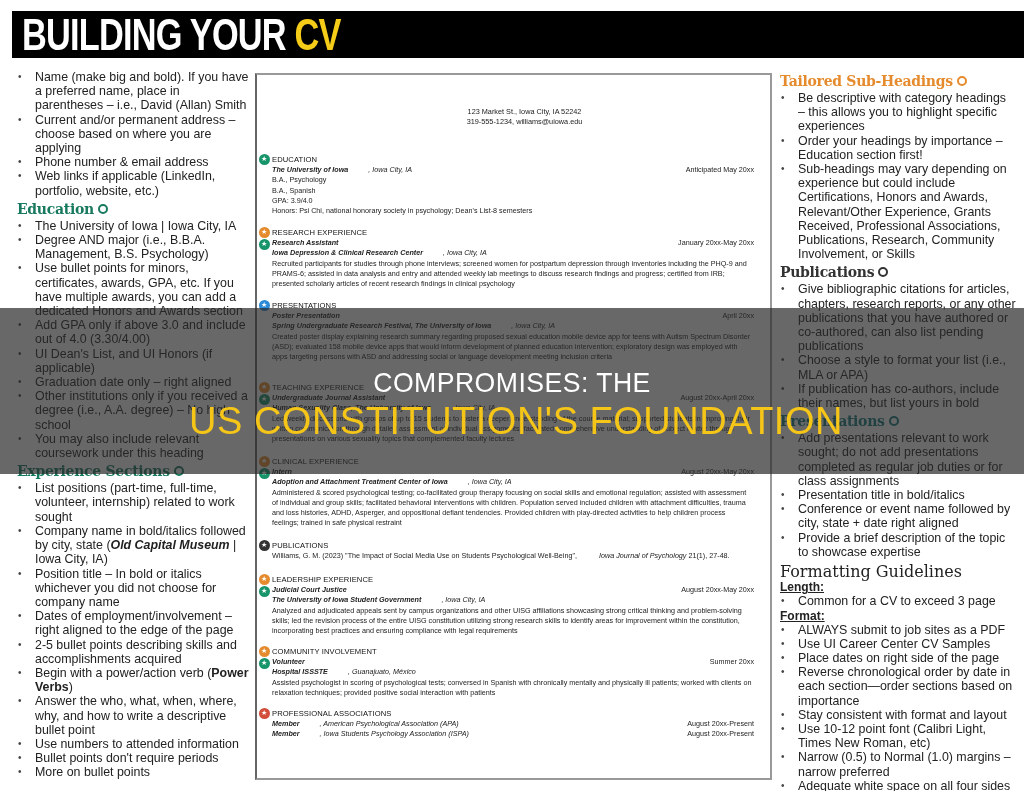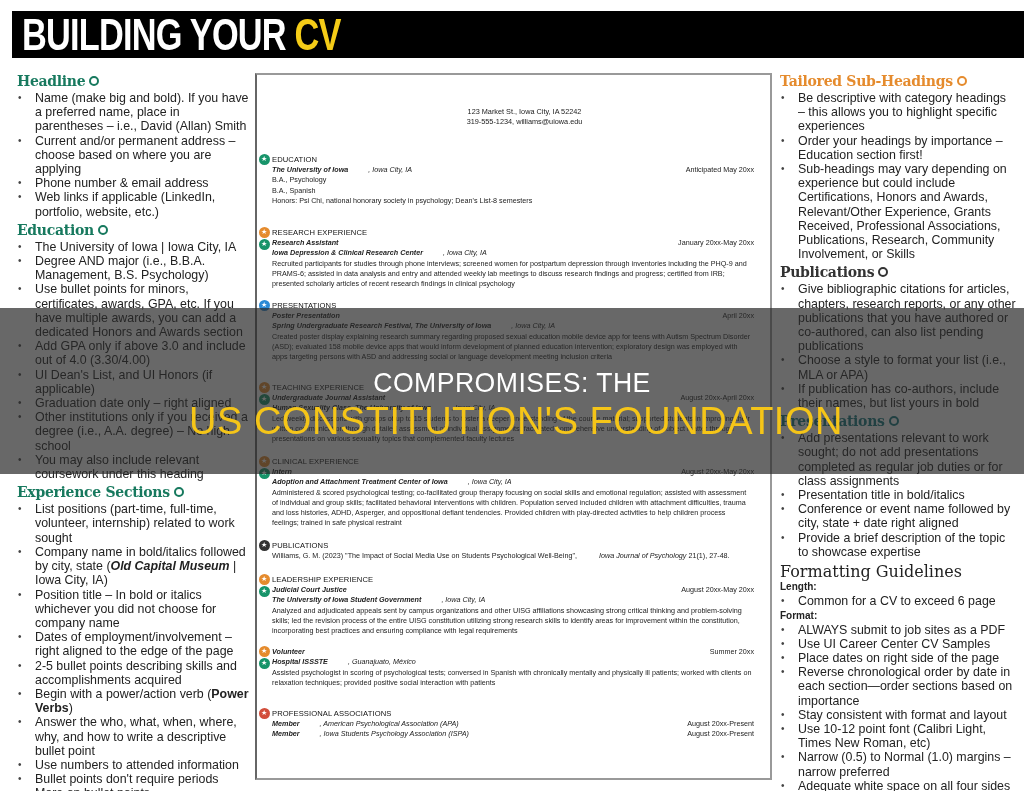--- a/index.html
+++ b/index.html
@@ -18,21 +18,21 @@
   .sec-h .dot { display: inline-block; width: 10px; height: 10px; border-radius: 50%; border: 2.5px solid currentColor; margin-left: 4px; vertical-align: 0px; position: relative; }
   .sec-h .dot::after { content: ""; position: absolute; left: 1px; top: 1px; width: 3px; height: 3px; background: #fff; }
   .green { color: #17795e; }
   .orange { color: #e58b2d; }
   .dark { color: #333; }
   .teal { color: #127a80; }
 
   ul.bl { list-style: none; }
   ul.bl li { position: relative; padding-left: 18px; }
   ul.bl li::before { content: "•"; position: absolute; left: 1px; top: 0; font-size: 10px; color: #444; }
-  .sub-l { font-weight: bold; font-size: 10px; line-height: 14px; }
+  .sub-l { font-weight: bold; font-size: 12px; line-height: 14px; text-decoration: underline; }
   .fmt-h { font-family: "DejaVu Serif", serif; font-weight: normal; font-size: 16px; color: #222; margin-top: 6px; margin-bottom: 1px; }
 
   .doc { position: absolute; left: 255px; top: 73px; width: 517px; height: 707px; border-left: 2px solid #666; border-top: 2px solid #999; border-right: 2px solid #999; border-bottom: 2px solid #999; background: #fff; }
   .doc-in { position: absolute; left: 0; top: 0; width: 100%; height: 100%; font-size: 7.2px; line-height: 10.3px; color: #222; }
   .doc-header { position: absolute; left: 0; top: 32px; width: 100%; text-align: center; }
   .doc-name { font-size: 12.5px; font-weight: bold; line-height: 14px; color: #111; }
   .doc-name .badge { display: inline-block; width: 10px; height: 10px; border-radius: 50%; background: #1f73b7; vertical-align: -1px; margin-right: 6px; position: relative; }
   .doc-name .badge::after { content: "★"; position: absolute; left: 1.5px; top: -2px; font-size: 7px; color: #fff; }
   .doc-contact { font-size: 7.3px; line-height: 10px; padding-left: 22px; }
 
@@ -54,21 +54,20 @@
   .ov-line2 { position: absolute; left: 0; top: 400px; width: 1024px; text-align: center; font-family: "Liberation Sans", sans-serif; font-size: 38px; color: #f5c518; letter-spacing: 0.5px; padding-left: 8px; }
 </style>
 </head>
 <body>
 
 <div class="banner">
   <div class="banner-title"><span>BUILDING YOUR </span><span class="accent">CV</span></div>
 </div>
 
 <div class="col col-left">
-  <div class="sec-h green"><span>Headline</span><span class="dot"></span></div>
   <ul class="bl">
     <li>Name (make big and bold). If you have a preferred name, place in parentheses – i.e., David (Allan) Smith</li>
     <li>Current and/or permanent address – choose based on where you are applying</li>
     <li>Phone number &amp; email address</li>
     <li>Web links if applicable (LinkedIn, portfolio, website, etc.)</li>
   </ul>
 
   <div class="sec-h green"><span>Education</span><span class="dot"></span></div>
   <ul class="bl">
     <li>The University of Iowa | Iowa City, IA</li>
@@ -106,20 +105,21 @@
 
     <div class="dsec" style="top:80px">
       <span class="ico g" style="top:-1px"></span>
       <div class="dsec-h">EDUCATION</div>
       <div class="row">
           <span><span class="bi">The University of Iowa</span><span class="it">, Iowa City, IA</span></span>
           <span>Anticipated May 20xx</span>
         </div>
       <div>B.A., Psychology</div>
       <div>B.A., Spanish</div>
+      <div>GPA: 3.9/4.0</div>
       <div>Honors: Psi Chi, national honorary society in psychology; Dean's List-8 semesters</div>
     </div>
 
     <div class="dsec" style="top:153px">
       <span class="ico o" style="top:-1px"></span>
       <span class="ico g" style="top:11px"></span>
       <div class="dsec-h">RESEARCH EXPERIENCE</div>
       <div class="row">
           <span class="bi">Research Assistant</span>
           <span>January 20xx-May 20xx</span>
@@ -177,20 +177,21 @@
           <span class="bi">Judicial Court Justice</span>
           <span>August 20xx-May 20xx</span>
         </div>
       <div><span class="bi">The University of Iowa Student Government</span><span class="it">, Iowa City, IA</span></div>
       <div>Analyzed and adjudicated appeals sent by campus organizations and other UISG affiliations showcasing strong critical thinking and problem-solving skills; led the revision process of the entire UISG constitution utilizing strong research skills to identify areas for improvement within the constitution, incorporating best practices and ensuring compliance with legal requirements</div>
     </div>
 
     <div class="dsec" style="top:572px">
       <span class="ico o" style="top:-1px"></span>
       <span class="ico g" style="top:11px"></span>
+      <div class="dsec-h">COMMUNITY INVOLVEMENT</div>
       <div class="row">
           <span class="bi">Volunteer</span>
           <span>Summer 20xx</span>
         </div>
       <div><span class="bi">Hospital ISSSTE</span><span class="it">, Guanajuato, México</span></div>
       <div>Assisted psychologist in scoring of psychological tests; conversed in Spanish with chronically mentally and physically ill patients; worked with clients on relaxation techniques; provided positive social interaction with patients</div>
     </div>
 
     <div class="dsec" style="top:634px">
       <span class="ico r" style="top:-1px"></span>
@@ -226,21 +227,21 @@
   <ul class="bl">
     <li>Add presentations relevant to work sought; do not add presentations completed as regular job duties or for class assignments</li>
     <li>Presentation title in bold/italics</li>
     <li>Conference or event name followed by city, state + date right aligned</li>
     <li>Provide a brief description of the topic to showcase expertise</li>
   </ul>
 
   <div class="fmt-h">Formatting Guidelines</div>
   <div class="sub-l">Length:</div>
   <ul class="bl">
-    <li>Common for a CV to exceed 6 page</li>
+    <li>Common for a CV to exceed 3 page</li>
   </ul>
   <div class="sub-l">Format:</div>
   <ul class="bl">
     <li>ALWAYS submit to job sites as a PDF</li>
     <li>Use UI Career Center CV Samples</li>
     <li>Place dates on right side of the page</li>
     <li>Reverse chronological order by date in each section—order sections based on importance</li>
     <li>Stay consistent with format and layout</li>
     <li>Use 10-12 point font (Calibri Light, Times New Roman, etc)</li>
     <li>Narrow (0.5) to Normal (1.0) margins – narrow preferred</li>

